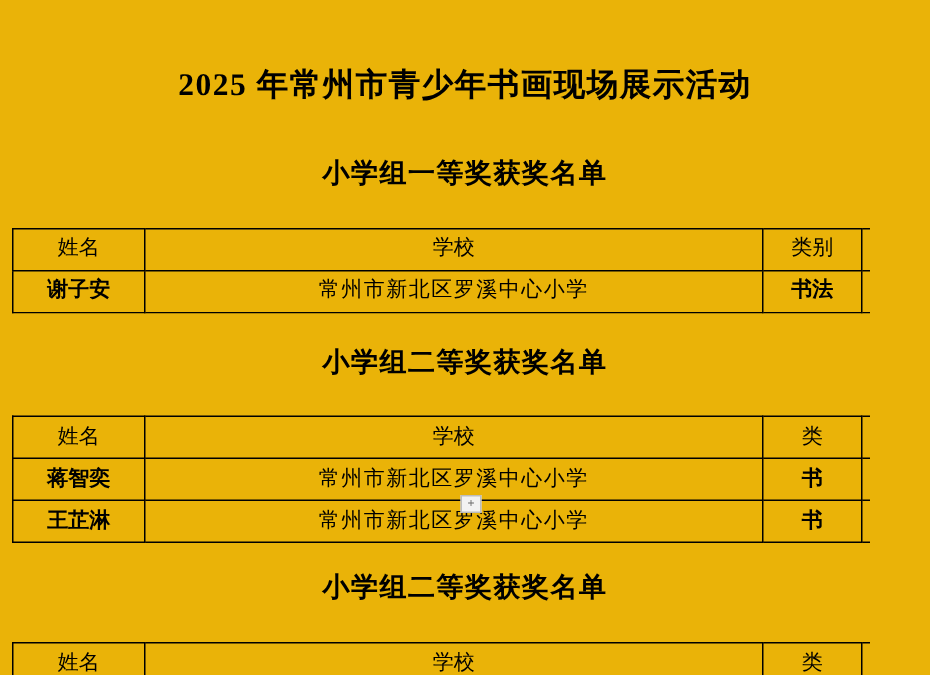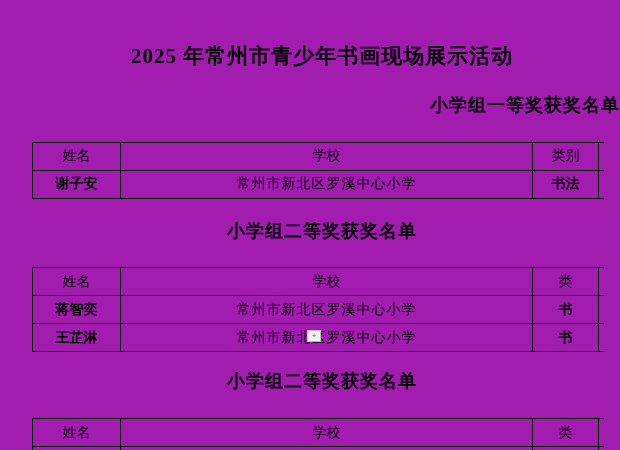--- a/index.html
+++ b/index.html
@@ -11,43 +11,42 @@
     width: 620px;
     height: 450px;
     overflow: hidden;
     font-family: "Liberation Serif", "DejaVu Serif", serif;
     color: #000000;
   }
   .page {
     position: relative;
     width: 620px;
     height: 450px;
-    background: #a21caf;
+    background: #eab308;
     box-sizing: border-box;
-    padding-left: 24px;
   }
   .doc-title {
     text-align: center;
     font-size: 21px;
     font-weight: bold;
     letter-spacing: 1px;
     margin: 0;
     padding-top: 44px;
     line-height: 1.2;
     white-space: nowrap;
   }
   .section-heading {
     text-align: center;
     font-size: 18px;
     font-weight: bold;
     letter-spacing: 1px;
     line-height: 1.2;
     white-space: nowrap;
   }
-  .h-first { margin-top: 26px; text-align: right; }
+  .h-first { margin-top: 36px; }
   .h-second { margin-top: 22px; }
   .h-third { margin-top: 19px; }
 
   table.award-table {
     border-collapse: collapse;
     table-layout: fixed;
     margin-top: 10px;
     font-size: 14px;
   }
   

